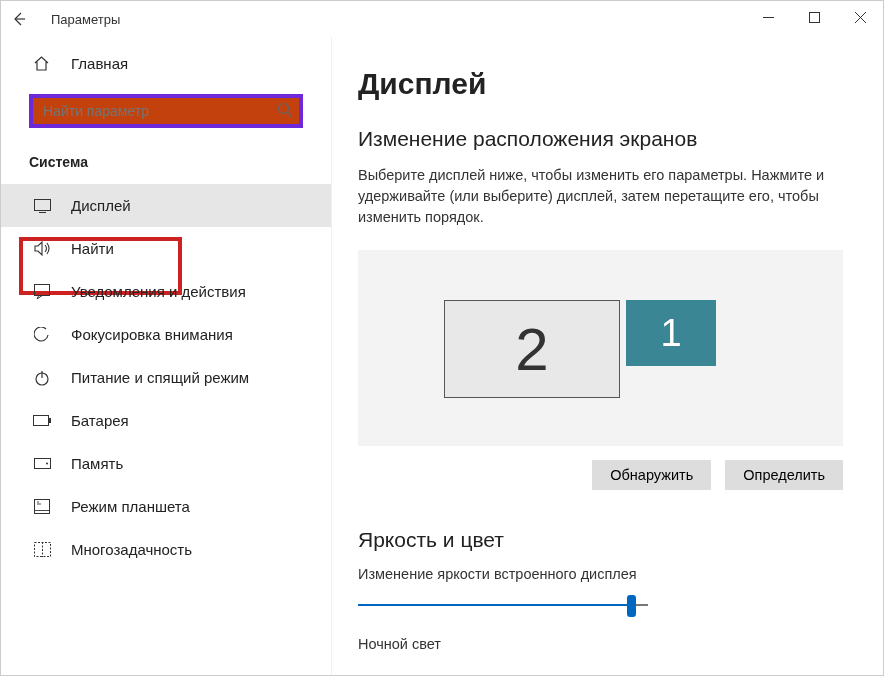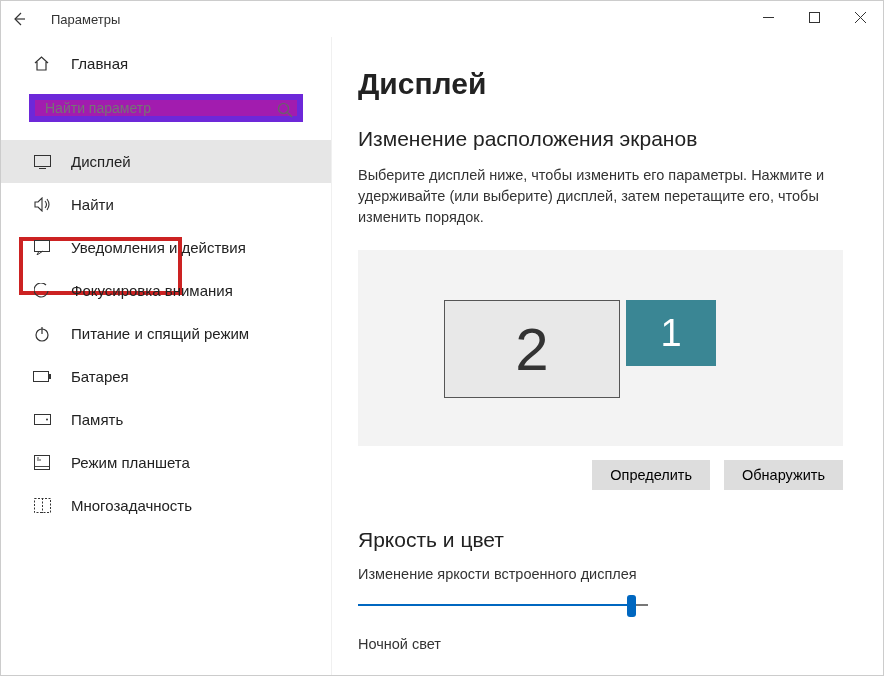--- a/index.html
+++ b/index.html
@@ -8,21 +8,21 @@
     .titlebar .back { width: 28px; height: 28px; display: flex; align-items: center; justify-content: center; cursor: pointer; }
     .titlebar .title { font-size: 13px; margin-left: 18px; color: #333; }
     .win-controls { position: absolute; right: 0; top: 0; display: flex; }
     .win-controls div { width: 46px; height: 32px; display: flex; align-items: center; justify-content: center; cursor: pointer; }
     .content { display: flex; height: calc(100% - 36px); }
     .sidebar { width: 330px; padding: 8px 0; position: relative; }
     .home { display: flex; align-items: center; padding: 10px 0 10px 32px; cursor: pointer; }
     .home .icon { width: 18px; margin-right: 20px; display: flex; }
     .home span { font-size: 15px; color: #222; }
     .search { margin: 12px 28px 18px 28px; position: relative; }
-    .search input { width: 100%; height: 28px; border: 6px solid #6d28d9; padding: 0 34px 0 10px; font-size: 14px; background: #a21caf; }
+    .search input { width: 100%; height: 34px; border: 4px solid #6d28d9; padding: 0 34px 0 10px; font-size: 14px; background: #c2410c; }
     .search .sicon { position: absolute; right: 10px; top: 8px; color: #666; }
     .section-title { font-size: 14px; font-weight: 600; padding: 8px 0 14px 28px; color: #222; }
     .nav-item { display: flex; align-items: center; padding: 13px 0 13px 32px; cursor: pointer; position: relative; }
     .nav-item .icon { width: 18px; margin-right: 20px; display: flex; align-items: center; justify-content: center; color: #333; }
     .nav-item .label { font-size: 15px; color: #222; }
     .nav-item.active { background: #e6e6e6; }
     .highlight-box { position: absolute; border: 4px solid #c22; pointer-events: none; }
     .main { flex: 1; padding: 30px 40px 0 0; overflow: hidden; border-left: 1px solid #f0f0f0; }
     .main-inner { padding-left: 26px; }
     .h1 { font-size: 30px; font-weight: 600; color: #222; margin-bottom: 26px; }
@@ -80,20 +80,21 @@
         </span>
       <span>Главная</span>
     </div>
     <div class="search">
       <input placeholder="Найти параметр" style="">
       <span class="sicon"><svg width="16" height="16" viewBox="0 0 16 16">
             <circle cx="6.5" cy="6.5" r="5" stroke="#666" fill="none" stroke-width="1.2"></circle>
             <path d="M10.5 10.5 L15 15" stroke="#666" stroke-width="1.2"></path>
           </svg></span>
     </div>
+    <div class="section-title">Система</div>
 
     <div class="nav-item active">
       <span class="icon">
           <svg width="17" height="14" viewBox="0 0 17 14">
             <rect x="0.5" y="0.5" width="16" height="11" stroke="#333" fill="none"></rect>
             <path d="M5 13.5 H12" stroke="#333"></path>
           </svg>
         </span>
       <span class="label">Дисплей</span>
     </div>
@@ -174,22 +175,22 @@
   <div class="main">
     <div class="main-inner">
       <h1 class="h1">Дисплей</h1>
       <h2 class="h2">Изменение расположения экранов</h2>
       <p class="desc">Выберите дисплей ниже, чтобы изменить его параметры. Нажмите и удерживайте (или выберите) дисплей, затем перетащите его, чтобы изменить порядок.</p>
       <div class="displays-box">
         <div class="disp disp2">2</div>
         <div class="disp disp1">1</div>
       </div>
       <div class="btn-row">
+        <button class="btn">Обнаружить</button>
         <button class="btn">Определить</button>
-        <button class="btn">Обнаружить</button>
       </div>
       <h2 class="h2">Яркость и цвет</h2>
       <p class="sub">Изменение яркости встроенного дисплея</p>
       <div class="slider-wrap">
         <div class="slider-track"></div>
         <div class="slider-fill"></div>
         <div class="slider-thumb"></div>
       </div>
       <p class="sub">Ночной свет</p>
     </div>

